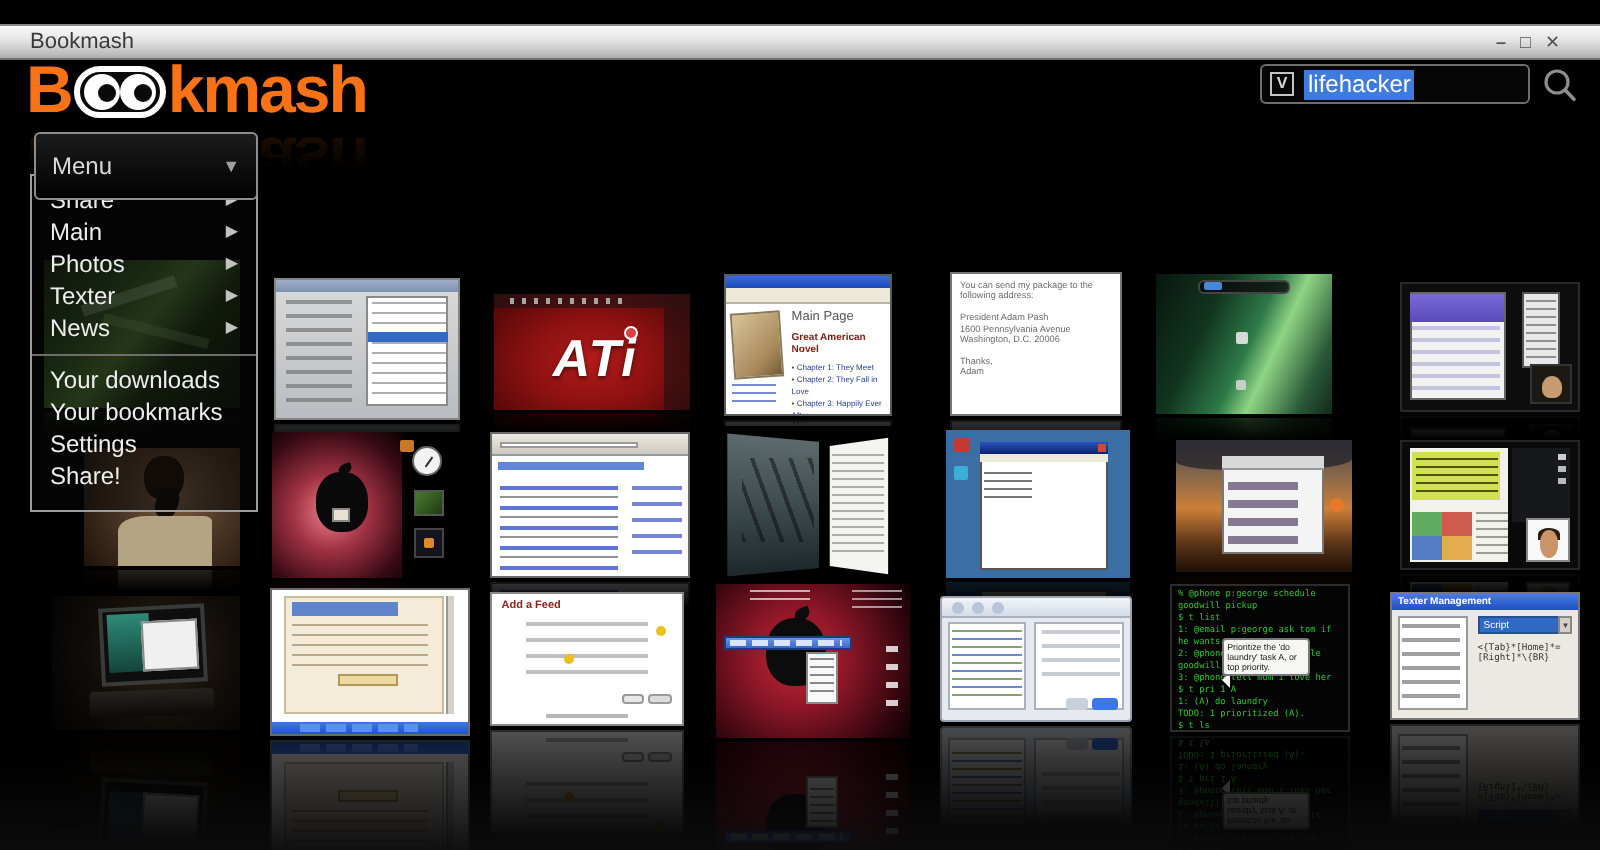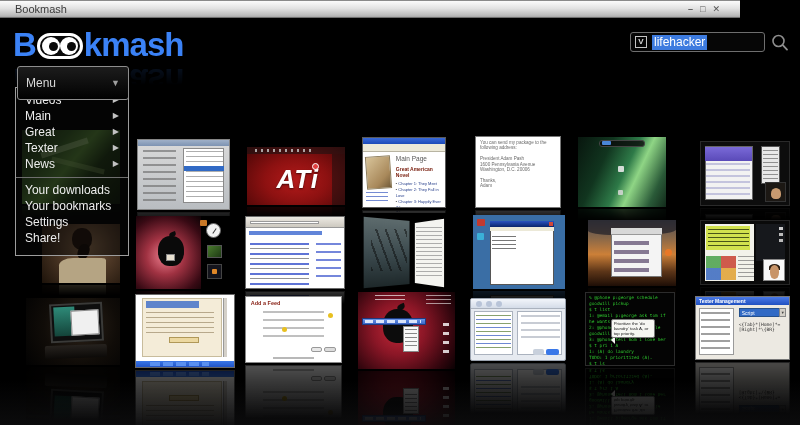--- a/index.html
+++ b/index.html
@@ -1,28 +1,28 @@
 <!DOCTYPE html>
 <html><head>
 <meta charset="utf-8">
 <style>
   html,body{margin:0;padding:0;background:#222;}
   *{box-sizing:border-box;}
   #stage{position:relative;width:800px;height:425px;background:#000;overflow:hidden;
          font-family:"Liberation Sans","DejaVu Sans",sans-serif;}
   
-  .titlebar{position:absolute;left:0;top:0;width:740px;height:18px;
+  .titlebar{position:absolute;left:0;top:12px;width:800px;height:18px;
     background:linear-gradient(#fbfbfb,#e3e3e3 45%,#bcbcbc 88%,#a9a9a9);
     border-top:1px solid #8a8a8a;border-bottom:1px solid #6f6f6f;z-index:20;}
   .titlebar .title{position:absolute;left:15px;top:0;line-height:17px;font-size:11px;color:#3a3a3a;}
   .winctl{position:absolute;right:20px;top:0;height:17px;display:flex;gap:7px;align-items:center;
     color:#555;font-size:9px;font-weight:bold;}
   .winctl span{cursor:default;line-height:9px;}
   
-  .logo{position:absolute;left:13px;top:26px;z-index:6;color:#3b82f6;font-weight:bold;
+  .logo{position:absolute;left:13px;top:26px;z-index:6;color:#f97316;font-weight:bold;
     font-size:33px;letter-spacing:-1px;white-space:nowrap;}
   .goggles{display:inline-block;position:relative;width:46px;height:26px;background:#0a0a0a;
     border:3px solid #fff;border-radius:13px;vertical-align:-3px;margin:0 1px;}
   .eye{position:absolute;top:1px;width:18px;height:18px;background:#fff;border-radius:50%;}
   .eye.l{left:2px}.eye.r{right:2px}
   .pupil{position:absolute;right:2px;top:5px;width:9px;height:9px;background:#0a0a0a;border-radius:50%;}
   .logo-mirror{top:61px;transform:scaleY(-1);opacity:.16;
     -webkit-mask-image:linear-gradient(to bottom,transparent 35%,#000);
     mask-image:linear-gradient(to bottom,transparent 35%,#000);pointer-events:none;}
   
@@ -303,29 +303,29 @@
     <circle cx="8.5" cy="8" r="5.5" fill="none" stroke="#8e8e8e" stroke-width="1.6"></circle>
     <line x1="12.8" y1="12.2" x2="17" y2="16.6" stroke="#8e8e8e" stroke-width="1.8" stroke-linecap="round"></line>
   </svg>
 
   <div class="menubtn">
     <span class="lbl">Menu</span>
     <span class="caret">▼</span>
   </div>
   <div class="dropdown">
     <div class="mi">
-        <span>Videos</span>
+        <span>Share</span>
         <span class="arr">▶</span>
       </div>
     <div class="mi">
         <span>Main</span>
         <span class="arr">▶</span>
       </div>
     <div class="mi">
-        <span>Great</span>
+        <span>Photos</span>
         <span class="arr">▶</span>
       </div>
     <div class="mi">
         <span>Texter</span>
         <span class="arr">▶</span>
       </div>
     <div class="mi">
         <span>News</span>
         <span class="arr">▶</span>
       </div>

